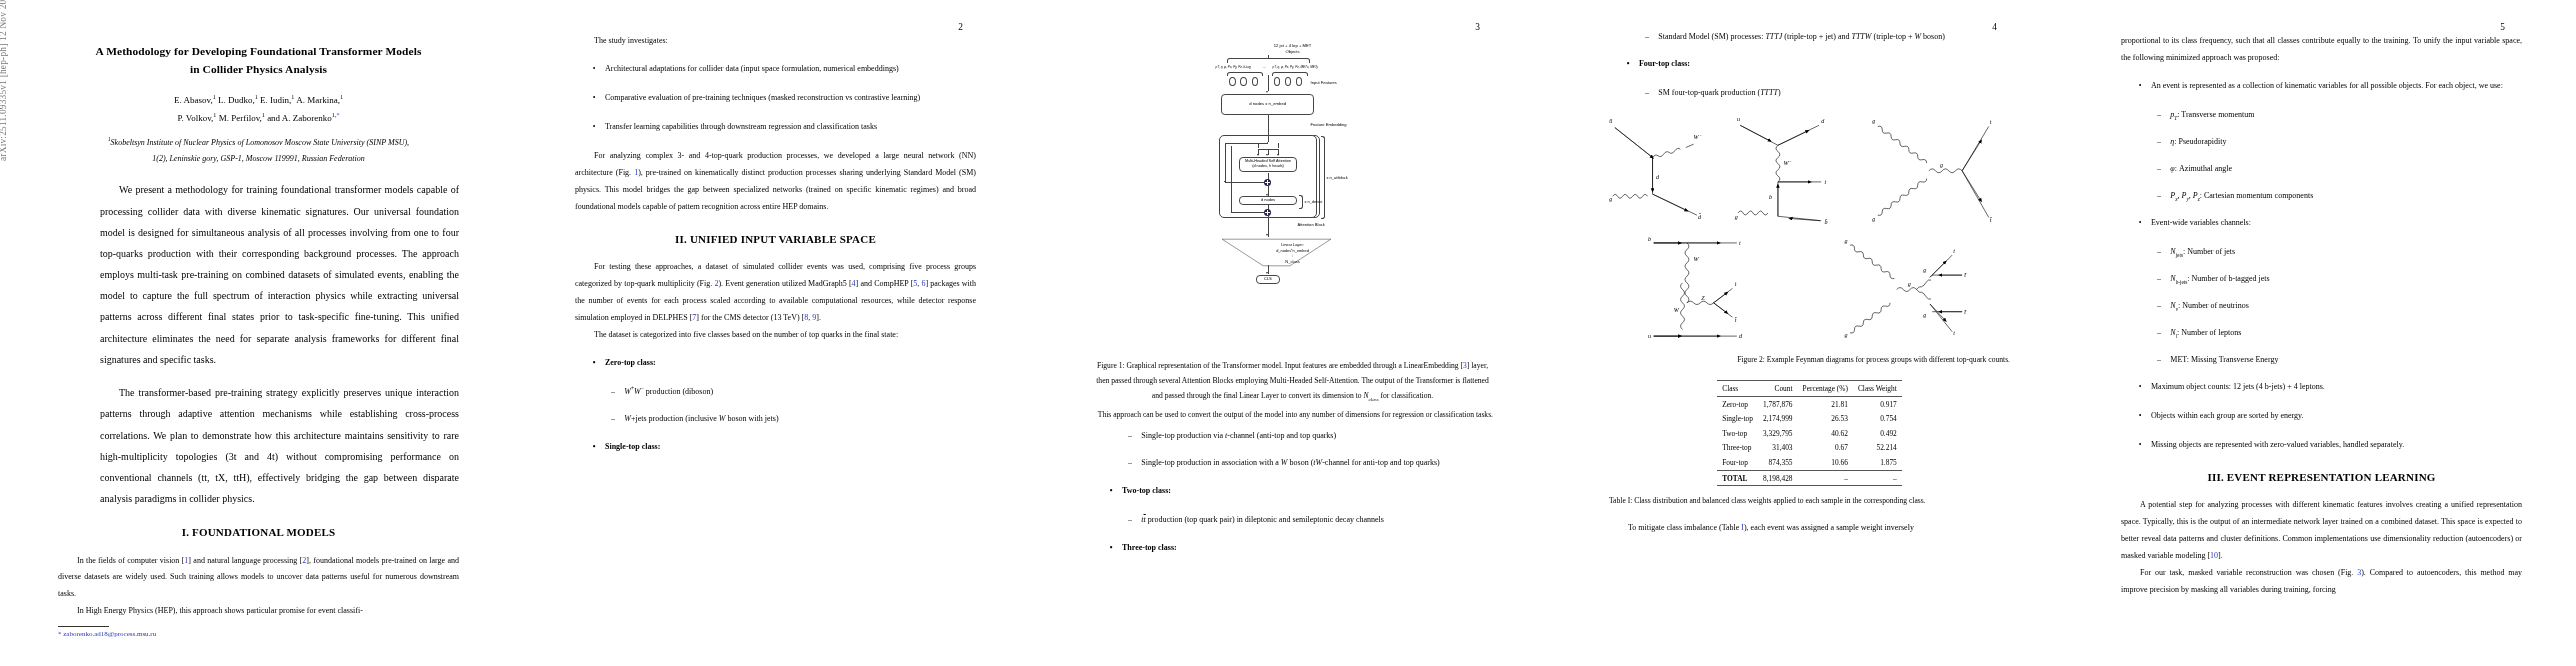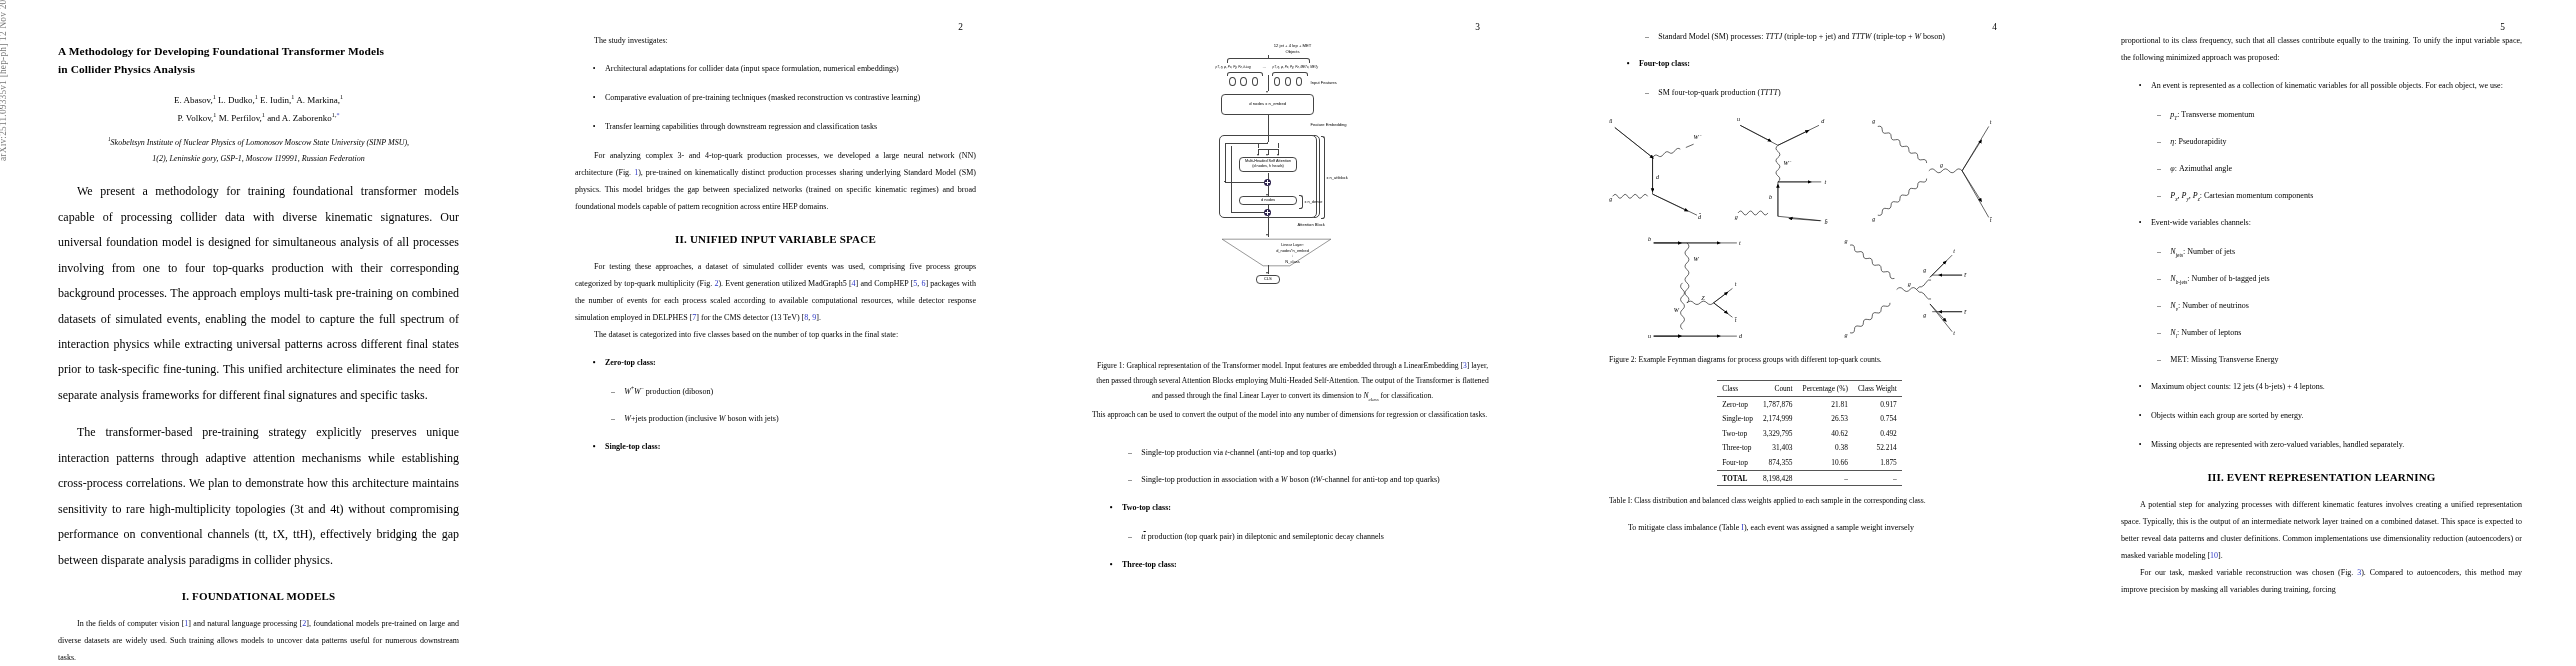--- a/index.html
+++ b/index.html
@@ -11,24 +11,24 @@
   .p2{left:517px;width:517px;}
   .p3{left:1034px;width:517px;}
   .p4{left:1551px;width:517px;}
   .p5{left:2067px;width:509px;}
 
   .pnum{position:absolute;right:71px;top:22px;font-size:9.4px;}
 
   .body{position:absolute;left:58px;right:58px;top:33px;}
   .p1 .body{left:58px;right:58px;top:42px;}
 
-  .title{font-size:11.4px;font-weight:bold;line-height:1.62;letter-spacing:0.1px;}
+  .title{font-size:11.4px;font-weight:bold;text-align:center;line-height:1.62;letter-spacing:0.1px;}
   .authors{font-size:9px;text-align:center;line-height:1.95;margin-top:13.3px;}
   .affil{font-size:8px;font-style:italic;text-align:center;line-height:2.0;margin-top:7.8px;}
-  .abs{font-size:12px;text-align:justify;line-height:2.12;margin-top:12.2px;text-indent:19px;}
+  .abs{font-size:10px;text-align:justify;line-height:2.12;margin-top:12.2px;text-indent:19px;margin-left:42px;}
 
   .sec{font-size:11px;font-weight:bold;text-align:center;letter-spacing:0.2px;margin:16.7px 0 14.5px;}
   .para{font-size:8px;text-align:justify;line-height:2.12;text-indent:19px;}
   .flow{font-size:8px;text-align:justify;line-height:2.12;text-indent:0;}
 
   ul.b1{list-style:none;margin:11px 0 0 0;padding:0 0 0 16.7px;}
   ul.b1>li{position:relative;font-size:8px;line-height:2.12;text-align:justify;padding-left:13.3px;margin-bottom:12.2px;}
   ul.b1>li:before{content:"\2022";position:absolute;left:1.1px;top:0;font-size:7.8px;}
   ul.b1>li.bold{font-weight:bold;}
 
@@ -43,21 +43,21 @@
 
   .fnrule{width:51px;height:0.6px;background:#333;margin:5.6px 0 3.3px;}
   .fnote{font-size:7px;color:#2b36c4;}
   .fnote .star{color:#2b36c4;}
 
   .arxiv{position:absolute;left:-2.2px;top:161px;width:333px;
      transform:rotate(-90deg);transform-origin:0 0;
      font-size:9.4px;color:#777;white-space:nowrap;letter-spacing:0.2px;}
 
   .figcap{font-size:7.6px;line-height:1.95;text-align:justify;margin-top:4.4px;}
-  .figcap.center{text-align:left;}
+  .figcap.center{text-align:right;}
 
   
   .tfig{position:relative;width:156px;height:311px;margin:14.5px auto 0;font-size:4px;font-family:"Liberation Sans",sans-serif;}
   .tfig .lbl{position:absolute;white-space:nowrap;}
   .tfig .box{position:absolute;border:0.6px solid #444;border-radius:3.9px;box-sizing:border-box;
        display:flex;align-items:center;justify-content:center;text-align:center;line-height:1.35;}
   .tfig .vl{position:absolute;width:0.6px;background:#444;}
   .tfig .hl{position:absolute;height:0.6px;background:#444;}
   .tfig .circ{position:absolute;width:6.1px;height:6.1px;border:0.6px solid #444;border-radius:50%;box-sizing:border-box;}
   .tfig .dot{position:absolute;width:1.7px;height:1.7px;background:#333;border-radius:50%;}
@@ -236,21 +236,21 @@
         <div class="vl" style="left:53px;top:222px;height:9px;"></div>
         <div class="arw" style="left:51px;top:229px;"></div>
         <div class="box" style="left:41px;top:232px;width:24.5px;height:9px;font-size:4.2px;">
           <span>CLS</span>
         </div>
       </div>
 
       <div class="figcap" style="margin-top:5.6px;text-align:center;">Figure 1: Graphical representation of the Transformer model. Input features are embedded through a LinearEmbedding [<span class="lnk">3</span>] layer, then passed through several Attention Blocks employing Multi-Headed Self-Attention. The output of the Transformer is flattened and passed through the final Linear Layer to convert its dimension to <i class="m">N<sub>class</sub></i> for classification.</div>
       <div class="figcap center" style="margin-top:4.4px;">This approach can be used to convert the output of the model into any number of dimensions for regression or classification tasks.</div>
 
-      <ul class="b2" style="margin-top:22px;">
+      <ul class="b2" style="margin-top:5px;">
         <li>Single-top production via <i class="m">t</i>-channel (anti-top and top quarks)</li>
         <li>Single-top production in association with a <i class="m">W</i> boson (<i class="m">tW</i>-channel for anti-top and top quarks)</li>
       </ul>
       <ul class="b1">
         <li class="bold">Two-top class:</li>
       </ul>
       <ul class="b2">
         <li><i class="m">t</i><i class="m" style="text-decoration:overline">t</i> production (top quark pair) in dileptonic and semileptonic decay channels</li>
       </ul>
       <ul class="b1">
@@ -414,21 +414,21 @@
           </tr>
           <tr>
             <td class="l">Two-top</td>
             <td class="r">3,329,795</td>
             <td class="r">40.62</td>
             <td class="r">0.492</td>
           </tr>
           <tr>
             <td class="l">Three-top</td>
             <td class="r">31,403</td>
-            <td class="r">0.38</td>
+            <td class="r">0.67</td>
             <td class="r">52.214</td>
           </tr>
           <tr>
             <td class="l">Four-top</td>
             <td class="r">874,355</td>
             <td class="r">10.66</td>
             <td class="r">1.875</td>
           </tr>
           <tr class="midrule botrule">
             <td class="l tot">TOTAL</td>

